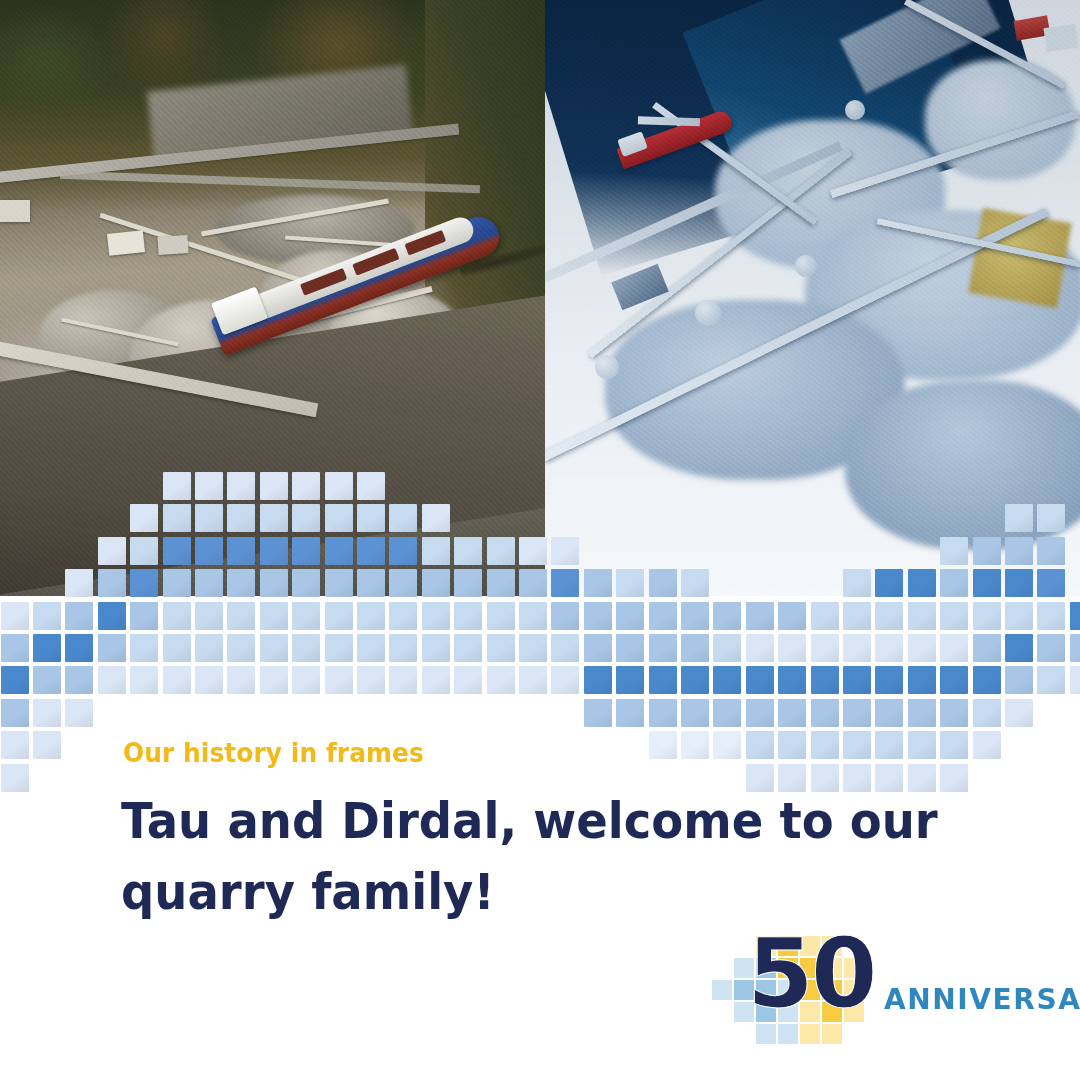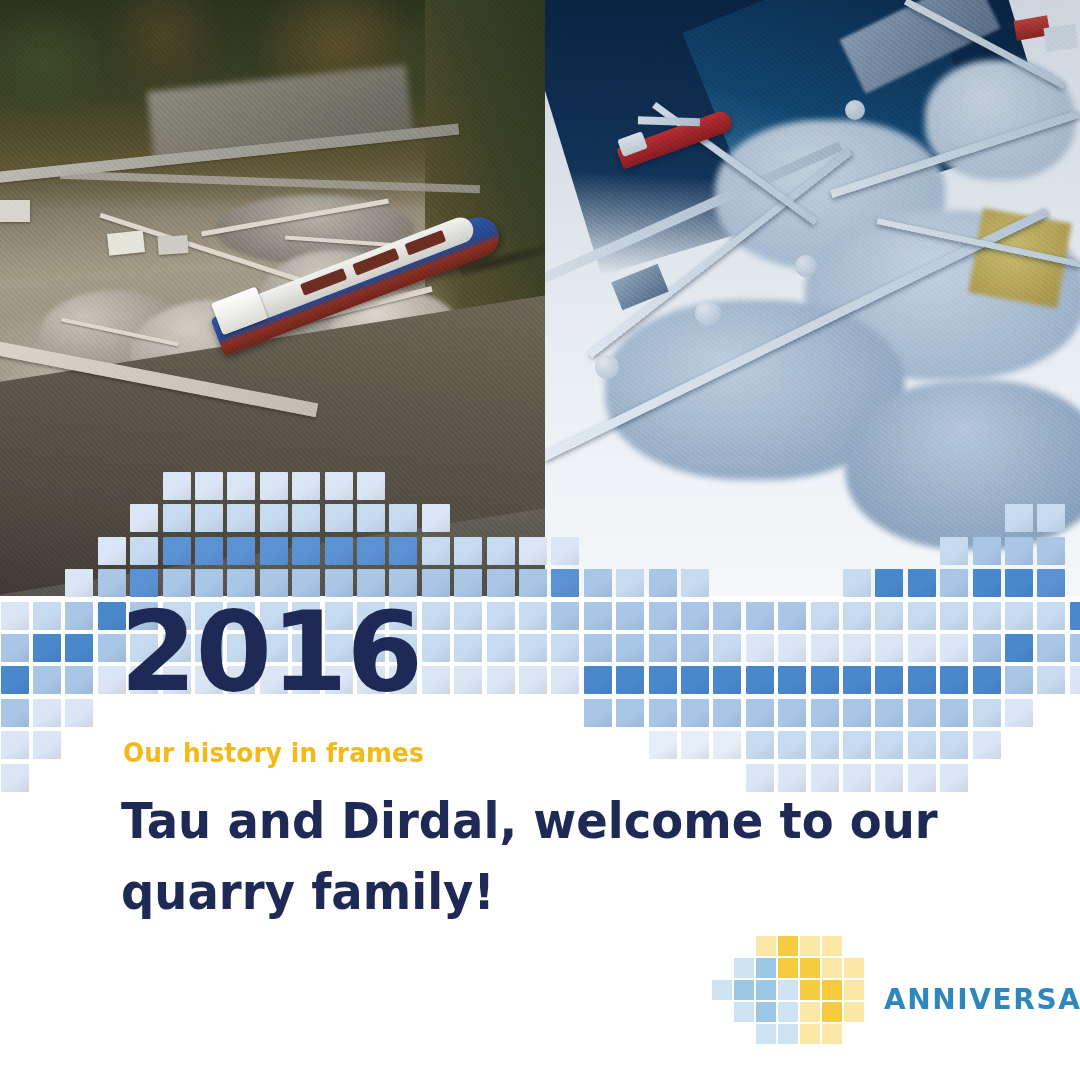--- a/index.html
+++ b/index.html
@@ -557,21 +557,20 @@
       <div class="tile" style="left: 0.5px; top: 763.6px; width: 28px; height: 28px; background: linear-gradient(145deg, rgb(218, 229, 245) 0%, rgb(218, 229, 245) 55%, rgb(203, 213, 228) 100%);"></div>
       <div class="tile" style="left: 745.7px; top: 763.6px; width: 28px; height: 28px; background: linear-gradient(145deg, rgb(218, 229, 245) 0%, rgb(218, 229, 245) 55%, rgb(203, 213, 228) 100%);"></div>
       <div class="tile" style="left: 778.1px; top: 763.6px; width: 28px; height: 28px; background: linear-gradient(145deg, rgb(218, 229, 245) 0%, rgb(218, 229, 245) 55%, rgb(203, 213, 228) 100%);"></div>
       <div class="tile" style="left: 810.5px; top: 763.6px; width: 28px; height: 28px; background: linear-gradient(145deg, rgb(218, 229, 245) 0%, rgb(218, 229, 245) 55%, rgb(203, 213, 228) 100%);"></div>
       <div class="tile" style="left: 842.9px; top: 763.6px; width: 28px; height: 28px; background: linear-gradient(145deg, rgb(218, 229, 245) 0%, rgb(218, 229, 245) 55%, rgb(203, 213, 228) 100%);"></div>
       <div class="tile" style="left: 875.3px; top: 763.6px; width: 28px; height: 28px; background: linear-gradient(145deg, rgb(218, 229, 245) 0%, rgb(218, 229, 245) 55%, rgb(203, 213, 228) 100%);"></div>
       <div class="tile" style="left: 907.7px; top: 763.6px; width: 28px; height: 28px; background: linear-gradient(145deg, rgb(218, 229, 245) 0%, rgb(218, 229, 245) 55%, rgb(203, 213, 228) 100%);"></div>
       <div class="tile" style="left: 940.1px; top: 763.6px; width: 28px; height: 28px; background: linear-gradient(145deg, rgb(218, 229, 245) 0%, rgb(218, 229, 245) 55%, rgb(203, 213, 228) 100%);"></div>
     </div>
 
-  <div class="year">2016</div>
   <div class="kicker">Our history in frames</div>
   <div class="headline">Tau and Dirdal, welcome to our quarry family!</div>
 
   <div id="logo">
     <div class="logo-tiles">
         <div class="ltile" style="left: 44px; top: 0px; width: 20px; height: 20px; background: rgb(251, 232, 166);"></div>
         <div class="ltile" style="left: 66px; top: 0px; width: 20px; height: 20px; background: rgb(247, 203, 63);"></div>
         <div class="ltile" style="left: 88px; top: 0px; width: 20px; height: 20px; background: rgb(251, 232, 166);"></div>
         <div class="ltile" style="left: 110px; top: 0px; width: 20px; height: 20px; background: rgb(251, 232, 166);"></div>
         <div class="ltile" style="left: 22px; top: 22px; width: 20px; height: 20px; background: rgb(207, 228, 242);"></div>
@@ -591,16 +590,17 @@
         <div class="ltile" style="left: 44px; top: 66px; width: 20px; height: 20px; background: rgb(156, 199, 228);"></div>
         <div class="ltile" style="left: 66px; top: 66px; width: 20px; height: 20px; background: rgb(207, 228, 242);"></div>
         <div class="ltile" style="left: 88px; top: 66px; width: 20px; height: 20px; background: rgb(251, 232, 166);"></div>
         <div class="ltile" style="left: 110px; top: 66px; width: 20px; height: 20px; background: rgb(247, 203, 63);"></div>
         <div class="ltile" style="left: 132px; top: 66px; width: 20px; height: 20px; background: rgb(251, 232, 166);"></div>
         <div class="ltile" style="left: 44px; top: 88px; width: 20px; height: 20px; background: rgb(207, 228, 242);"></div>
         <div class="ltile" style="left: 66px; top: 88px; width: 20px; height: 20px; background: rgb(207, 228, 242);"></div>
         <div class="ltile" style="left: 88px; top: 88px; width: 20px; height: 20px; background: rgb(251, 232, 166);"></div>
         <div class="ltile" style="left: 110px; top: 88px; width: 20px; height: 20px; background: rgb(251, 232, 166);"></div>
       </div>
+    <div class="logo-50">50</div>
     <div class="logo-anniv">ANNIVERSARY</div>
   </div>
 
 </div>
 
 </body></html>

